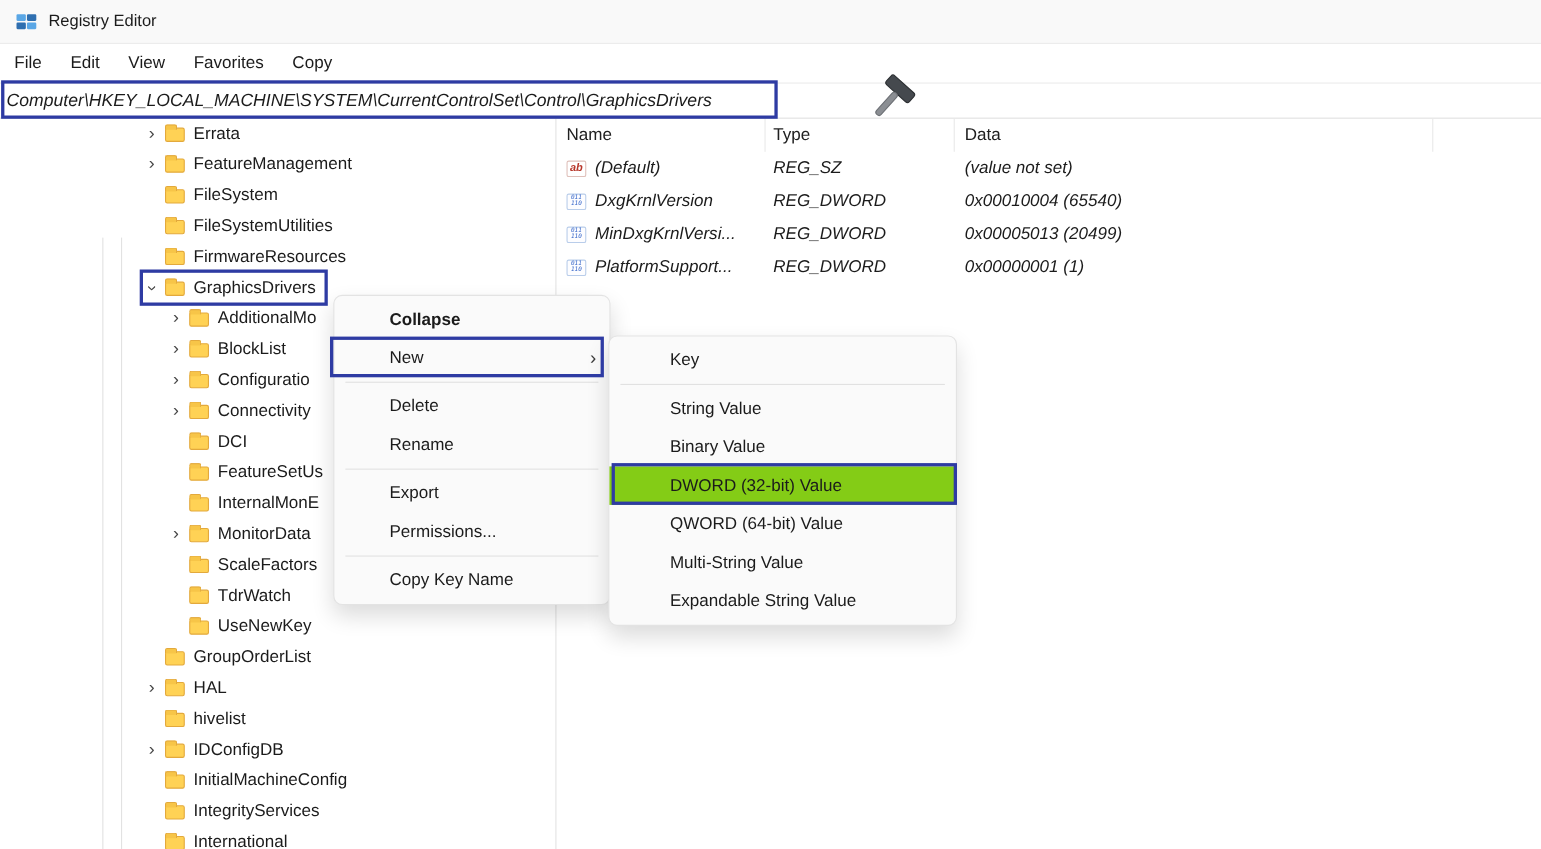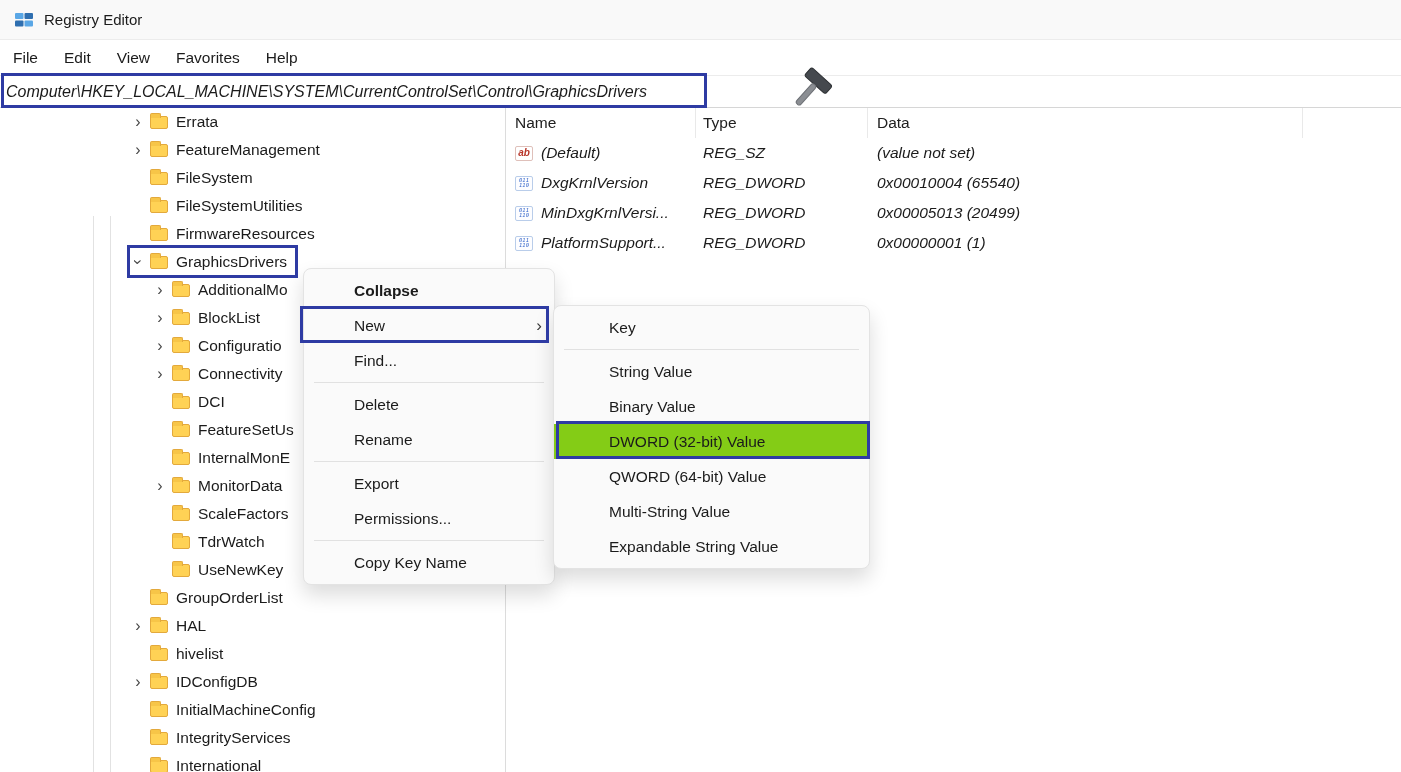--- a/index.html
+++ b/index.html
@@ -113,21 +113,21 @@
       </svg>
     </span>
     <span>Registry Editor</span>
   </div>
 
   <div class="menubar">
     <span class="menu-item">File</span>
     <span class="menu-item">Edit</span>
     <span class="menu-item">View</span>
     <span class="menu-item">Favorites</span>
-    <span class="menu-item">Help</span>
+    <span class="menu-item">Copy</span>
   </div>
 
   <div class="addressbar">
     <span>Computer\HKEY_LOCAL_MACHINE\SYSTEM\CurrentControlSet\Control\GraphicsDrivers</span>
   </div>
 
   <div class="content">
     <div class="guide g1"></div>
     <div class="guide g2"></div>
   </div>
@@ -301,23 +301,20 @@
   </div>
 
   <div class="ctx menu1">
       <div class="mitem bold">
         <span>Collapse</span>
       </div>
       <div class="mitem">
         <span>New</span>
         <span class="marrow">›</span>
       </div>
-      <div class="mitem">
-        <span>Find...</span>
-      </div>
       <div class="msep"></div>
       <div class="mitem">
         <span>Delete</span>
       </div>
       <div class="mitem">
         <span>Rename</span>
       </div>
       <div class="msep"></div>
       <div class="mitem">
         <span>Export</span>

